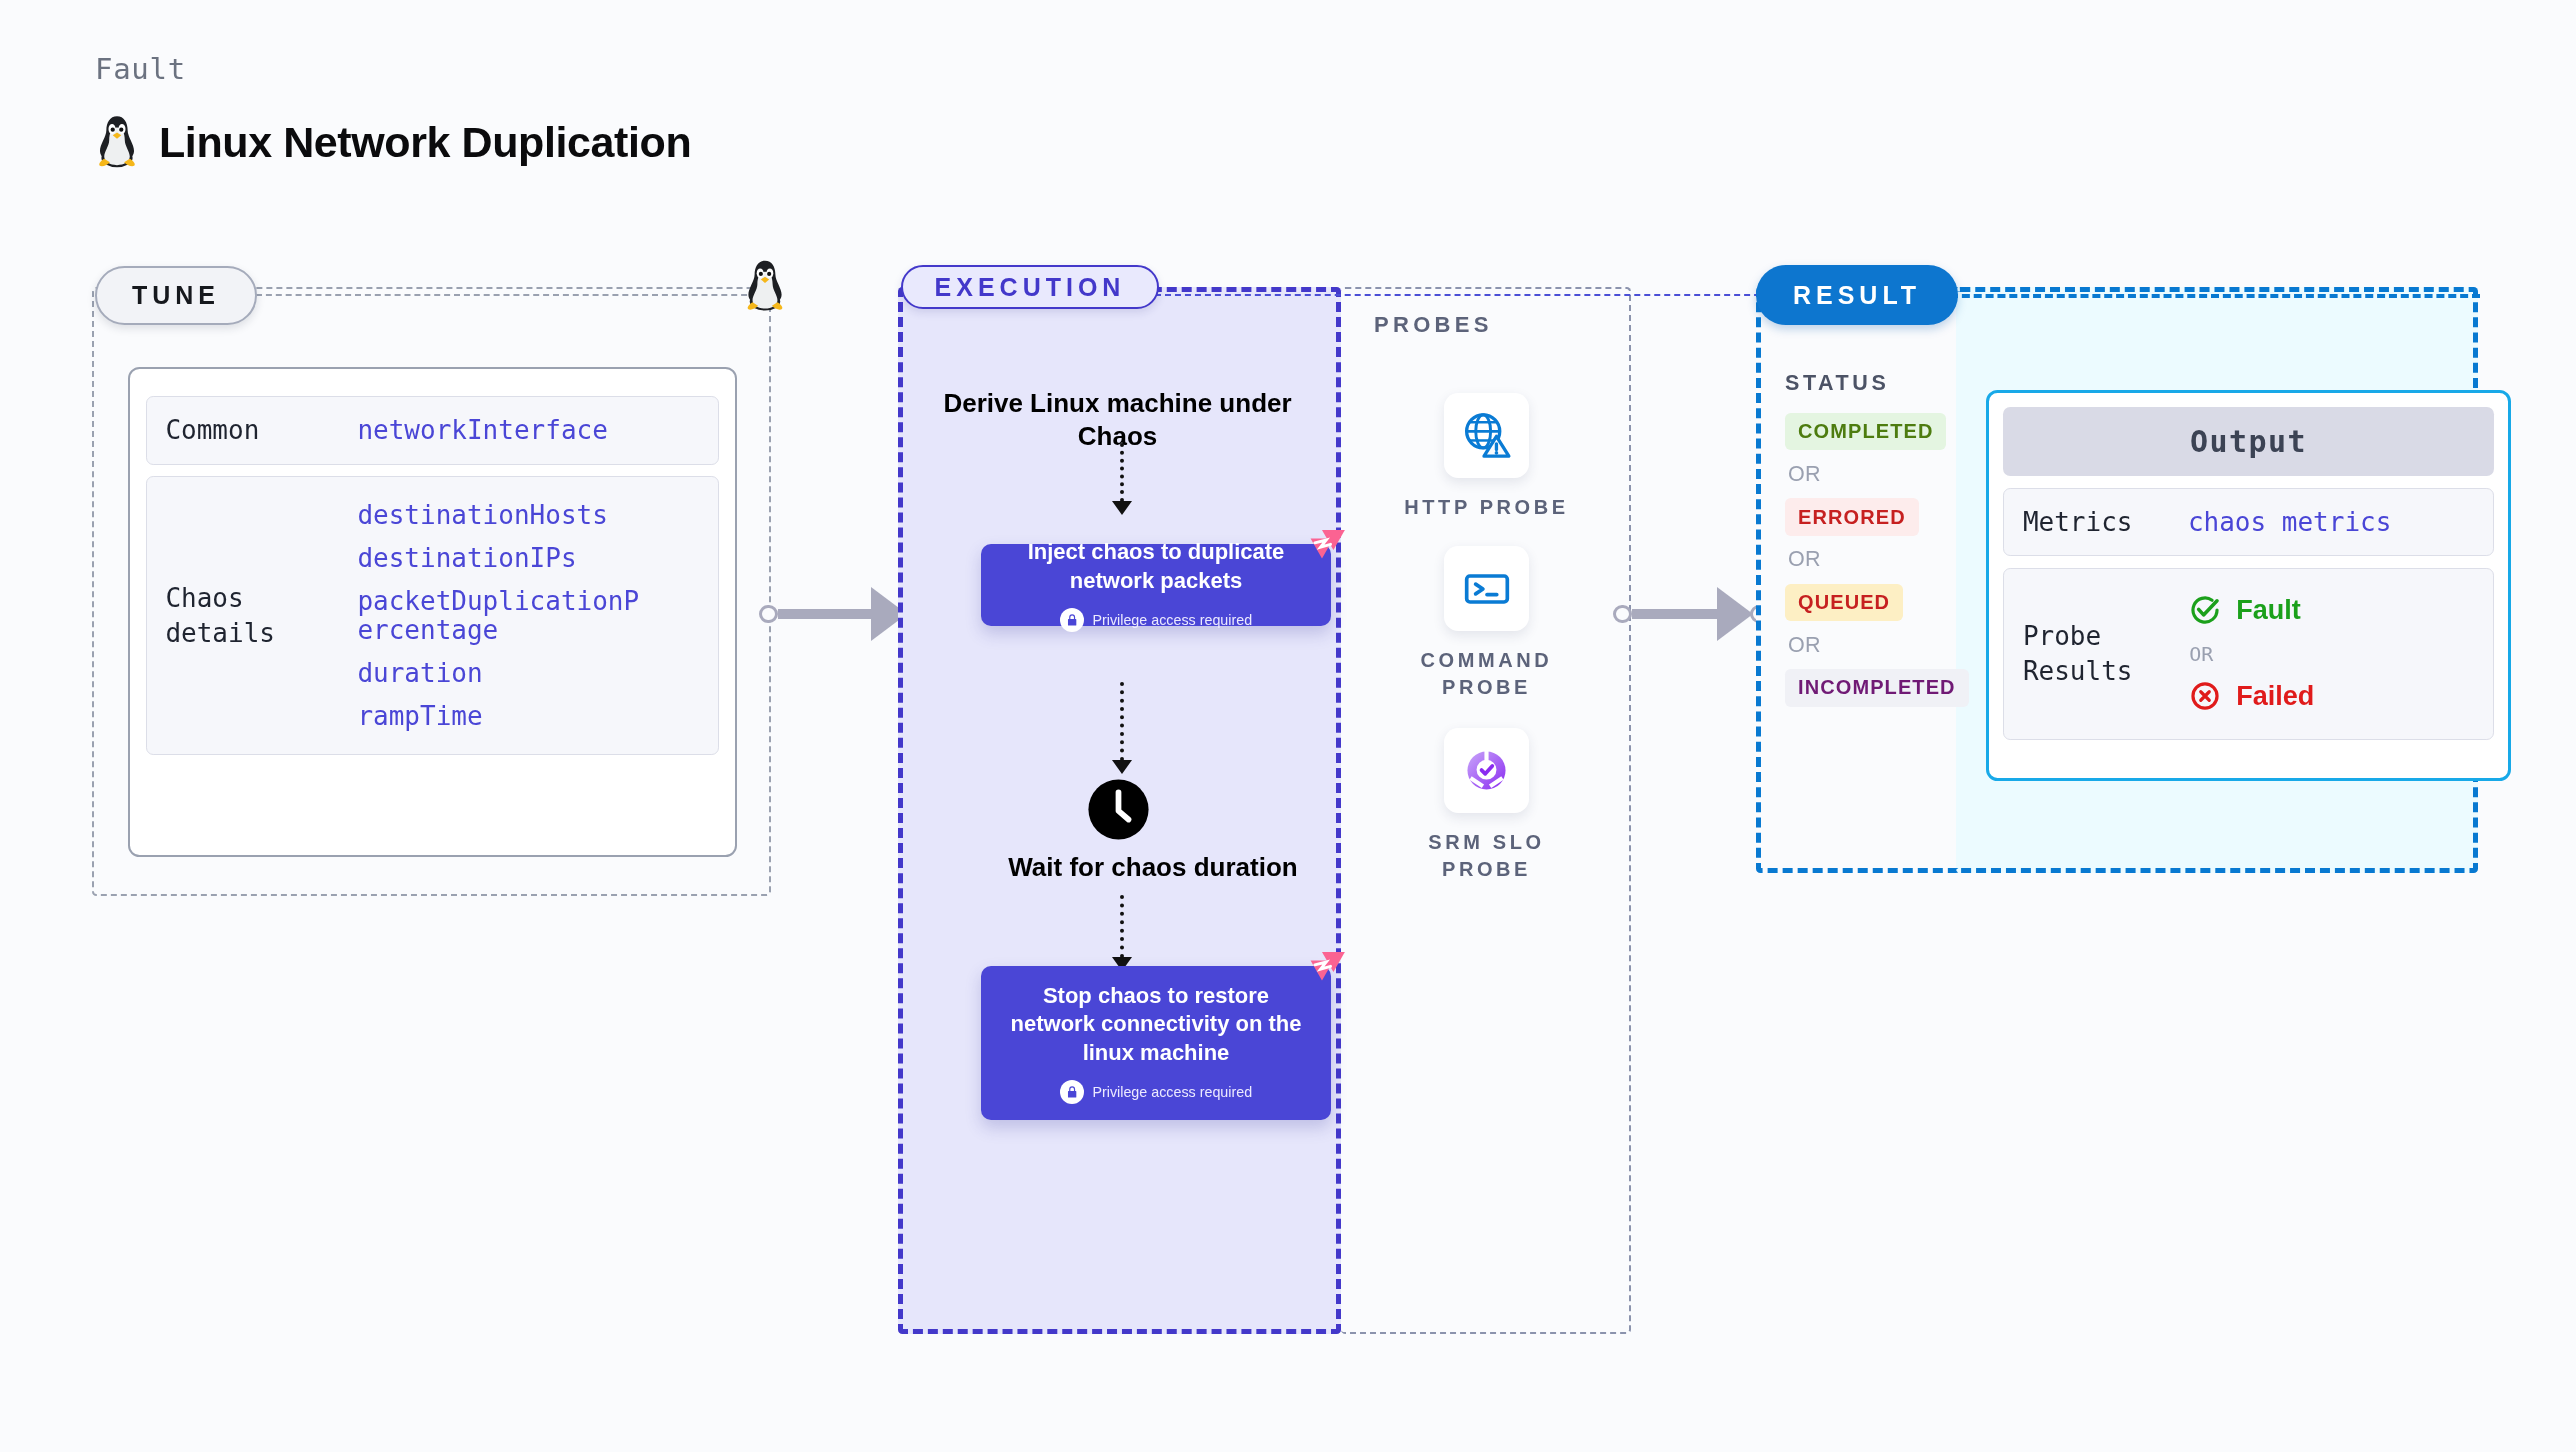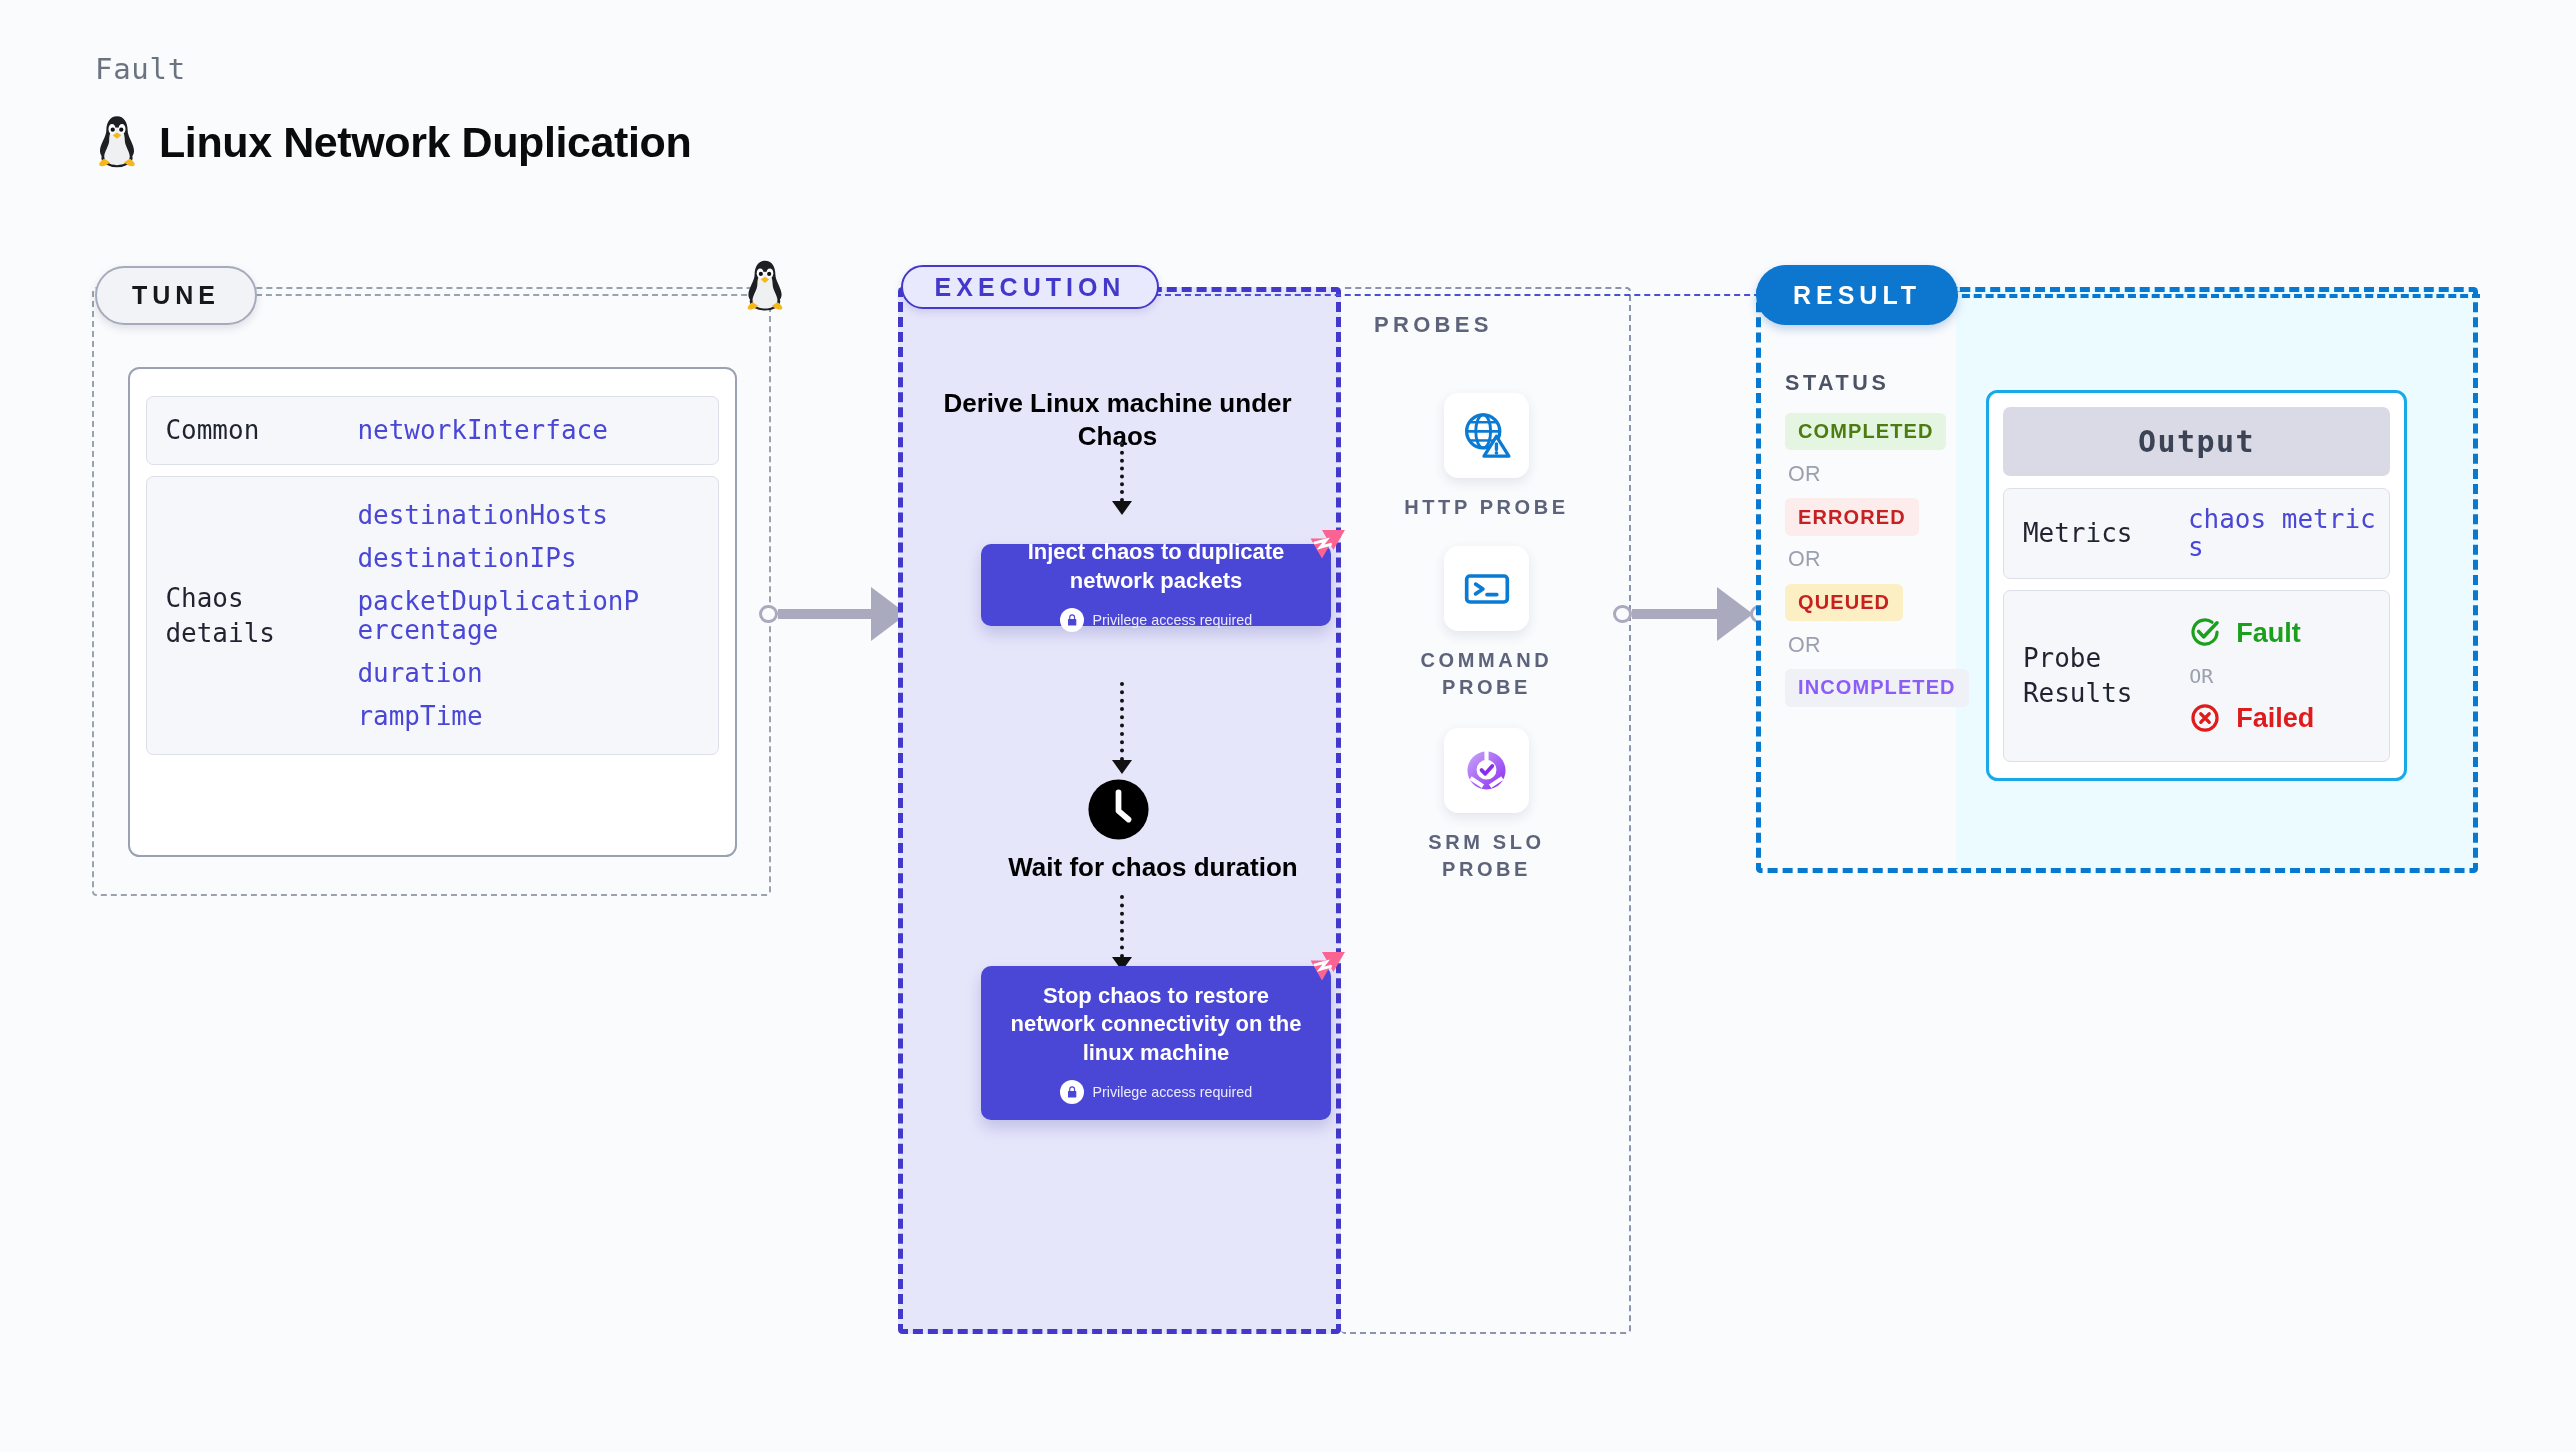--- a/index.html
+++ b/index.html
@@ -206,21 +206,21 @@
   }
   .status-stack{left:1785px;top:413px;width:158px;}
   .status-badge{
     display:inline-block;border-radius:5.7px;padding:7.2px 13px;
     font-size:20px;font-weight:700;letter-spacing:1.1px;
   }
   .or-text{font-size:21.5px;color:#9aa0b0;margin:11.5px 0 11.5px 2.9px;letter-spacing:0.4px;}
 
   
   #output-card{
-    left:1986px;top:390px;width:421px;height:391px;
+    left:1986px;top:390px;width:525px;height:391px;
     box-sizing:border-box;background:#fff;border:3.6px solid #18a9e8;
     border-radius:11.5px;padding:14.3px;
   }
   #output-card .row-key{width:165px;flex:0 0 165px;}
   .probe-result-line{display:flex;align-items:center;gap:14.3px;}
   .pr-label{font-size:27px;font-weight:700;}
 
   .kbd-or{font-family:"DejaVu Sans Mono","Liberation Mono",monospace;
     font-size:20px;color:#9aa0b0;margin:8.6px 0 8.6px 1.4px;}
 </style>
@@ -428,21 +428,21 @@
 
   <div class="abs" id="status-label">STATUS</div>
 
   <div class="abs status-stack">
     <div><span class="status-badge" style="background:#e4f5e1;color:#4d7c0f;">COMPLETED</span></div>
     <div class="or-text">OR</div>
     <div><span class="status-badge" style="background:#fdecec;color:#c62020;">ERRORED</span></div>
     <div class="or-text">OR</div>
     <div><span class="status-badge" style="background:#fdefc4;color:#c62020;">QUEUED</span></div>
     <div class="or-text">OR</div>
-    <div><span class="status-badge" style="background:#f0f1f6;color:#8b5cf6;">INCOMPLETED</span></div>
+    <div><span class="status-badge" style="background:#f0f1f6;color:#701a75;">INCOMPLETED</span></div>
   </div>
 
   <div class="abs" id="output-card">
     <div class="card-head">Output</div>
 
     <div class="card-row">
       <div class="row-key">Metrics</div>
       <div class="row-vals">
         <div class="row-val">chaos metrics</div>
       </div>

